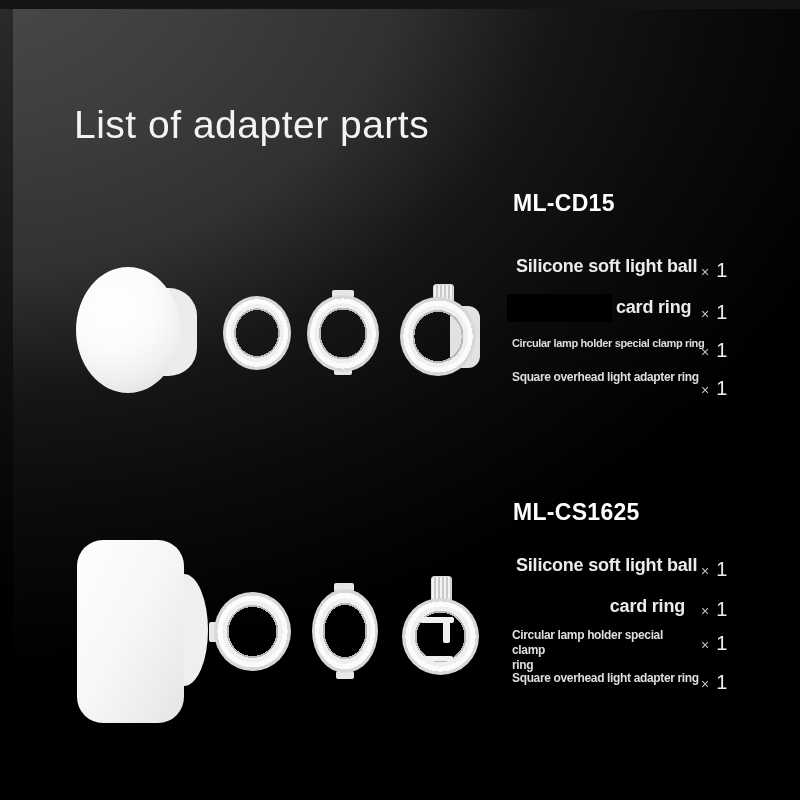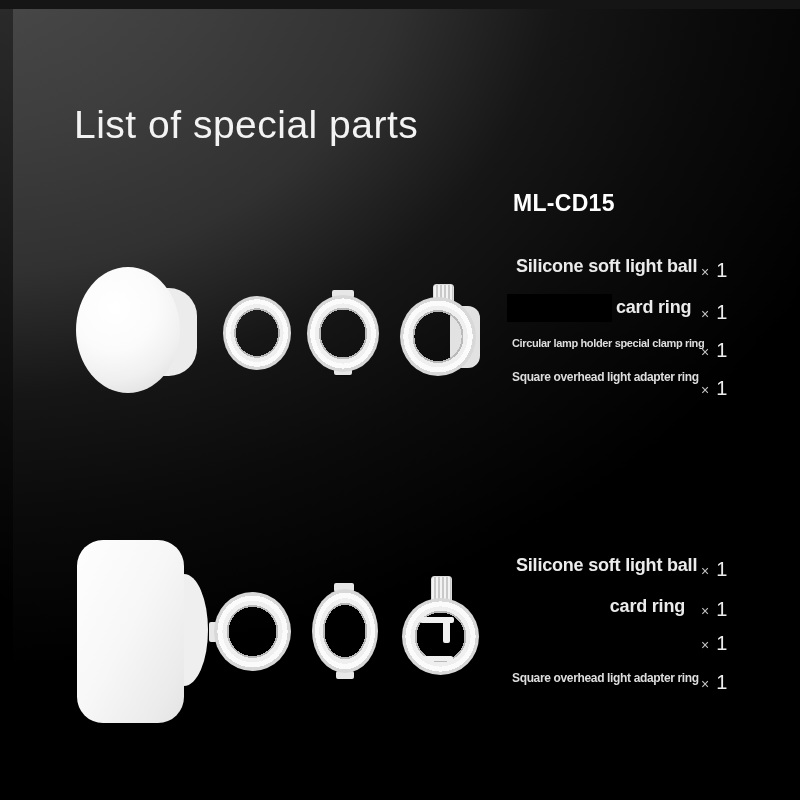--- a/index.html
+++ b/index.html
@@ -45,21 +45,21 @@
   .softbox-bump{background:#efefef;border-radius:50%;}
 </style>
 </head>
 <body>
 
 <div id="stage">
   <div class="top-bar"></div>
   <div class="panel"></div>
   <div class="left-strip"></div>
 
-  <div class="abs title">List of special parts</div>
+  <div class="abs title">List of adapter parts</div>
 
   <div class="abs model" style="left:513px;top:190px;">ML-CD15</div>
 
   <div class="abs lbl-lg" style="left:516px;top:256px;">Silicone soft light ball</div>
   <div class="abs qty" style="top:259px;">
     <span class="x">×</span>
       <span class="n">1</span>
   </div>
 
   <div class="abs redact"></div>
@@ -87,33 +87,36 @@
   <div class="abs ring" style="left:223px;top:296px;width:68px;height:74px;"></div>
 
   <div class="abs tab" style="left:332px;top:290px;width:22px;height:8px;"></div>
   <div class="abs tab" style="left:334px;top:367px;width:18px;height:8px;"></div>
   <div class="abs ring" style="left:307px;top:295px;width:72px;height:77px;"></div>
 
   <div class="abs collar" style="left:450px;top:306px;width:30px;height:62px;"></div>
   <div class="abs knob" style="left:433px;top:284px;width:19px;height:16px;"></div>
   <div class="abs ring" style="left:400px;top:297px;width:76px;height:79px;"></div>
 
+  <div class="abs model" style="left:513px;top:499px;">ML-CS1625</div>
 
   <div class="abs lbl-lg" style="left:516px;top:555px;">Silicone soft light ball</div>
   <div class="abs qty" style="top:558px;">
     <span class="x">×</span>
       <span class="n">1</span>
   </div>
 
   <div class="abs lbl-lg lbl-right" style="left:513px;top:596px;">card ring</div>
   <div class="abs qty" style="top:598px;">
     <span class="x">×</span>
       <span class="n">1</span>
   </div>
 
+  <div class="abs lbl-sm lbl-wrap" style="left:512px;top:628px;">Circular lamp holder special clamp
+ring</div>
   <div class="abs qty" style="top:632px;">
     <span class="x">×</span>
       <span class="n">1</span>
   </div>
 
   <div class="abs lbl-sm" style="left:512px;top:671px;">Square overhead light adapter ring</div>
   <div class="abs qty" style="top:671px;">
     <span class="x">×</span>
       <span class="n">1</span>
   </div>

